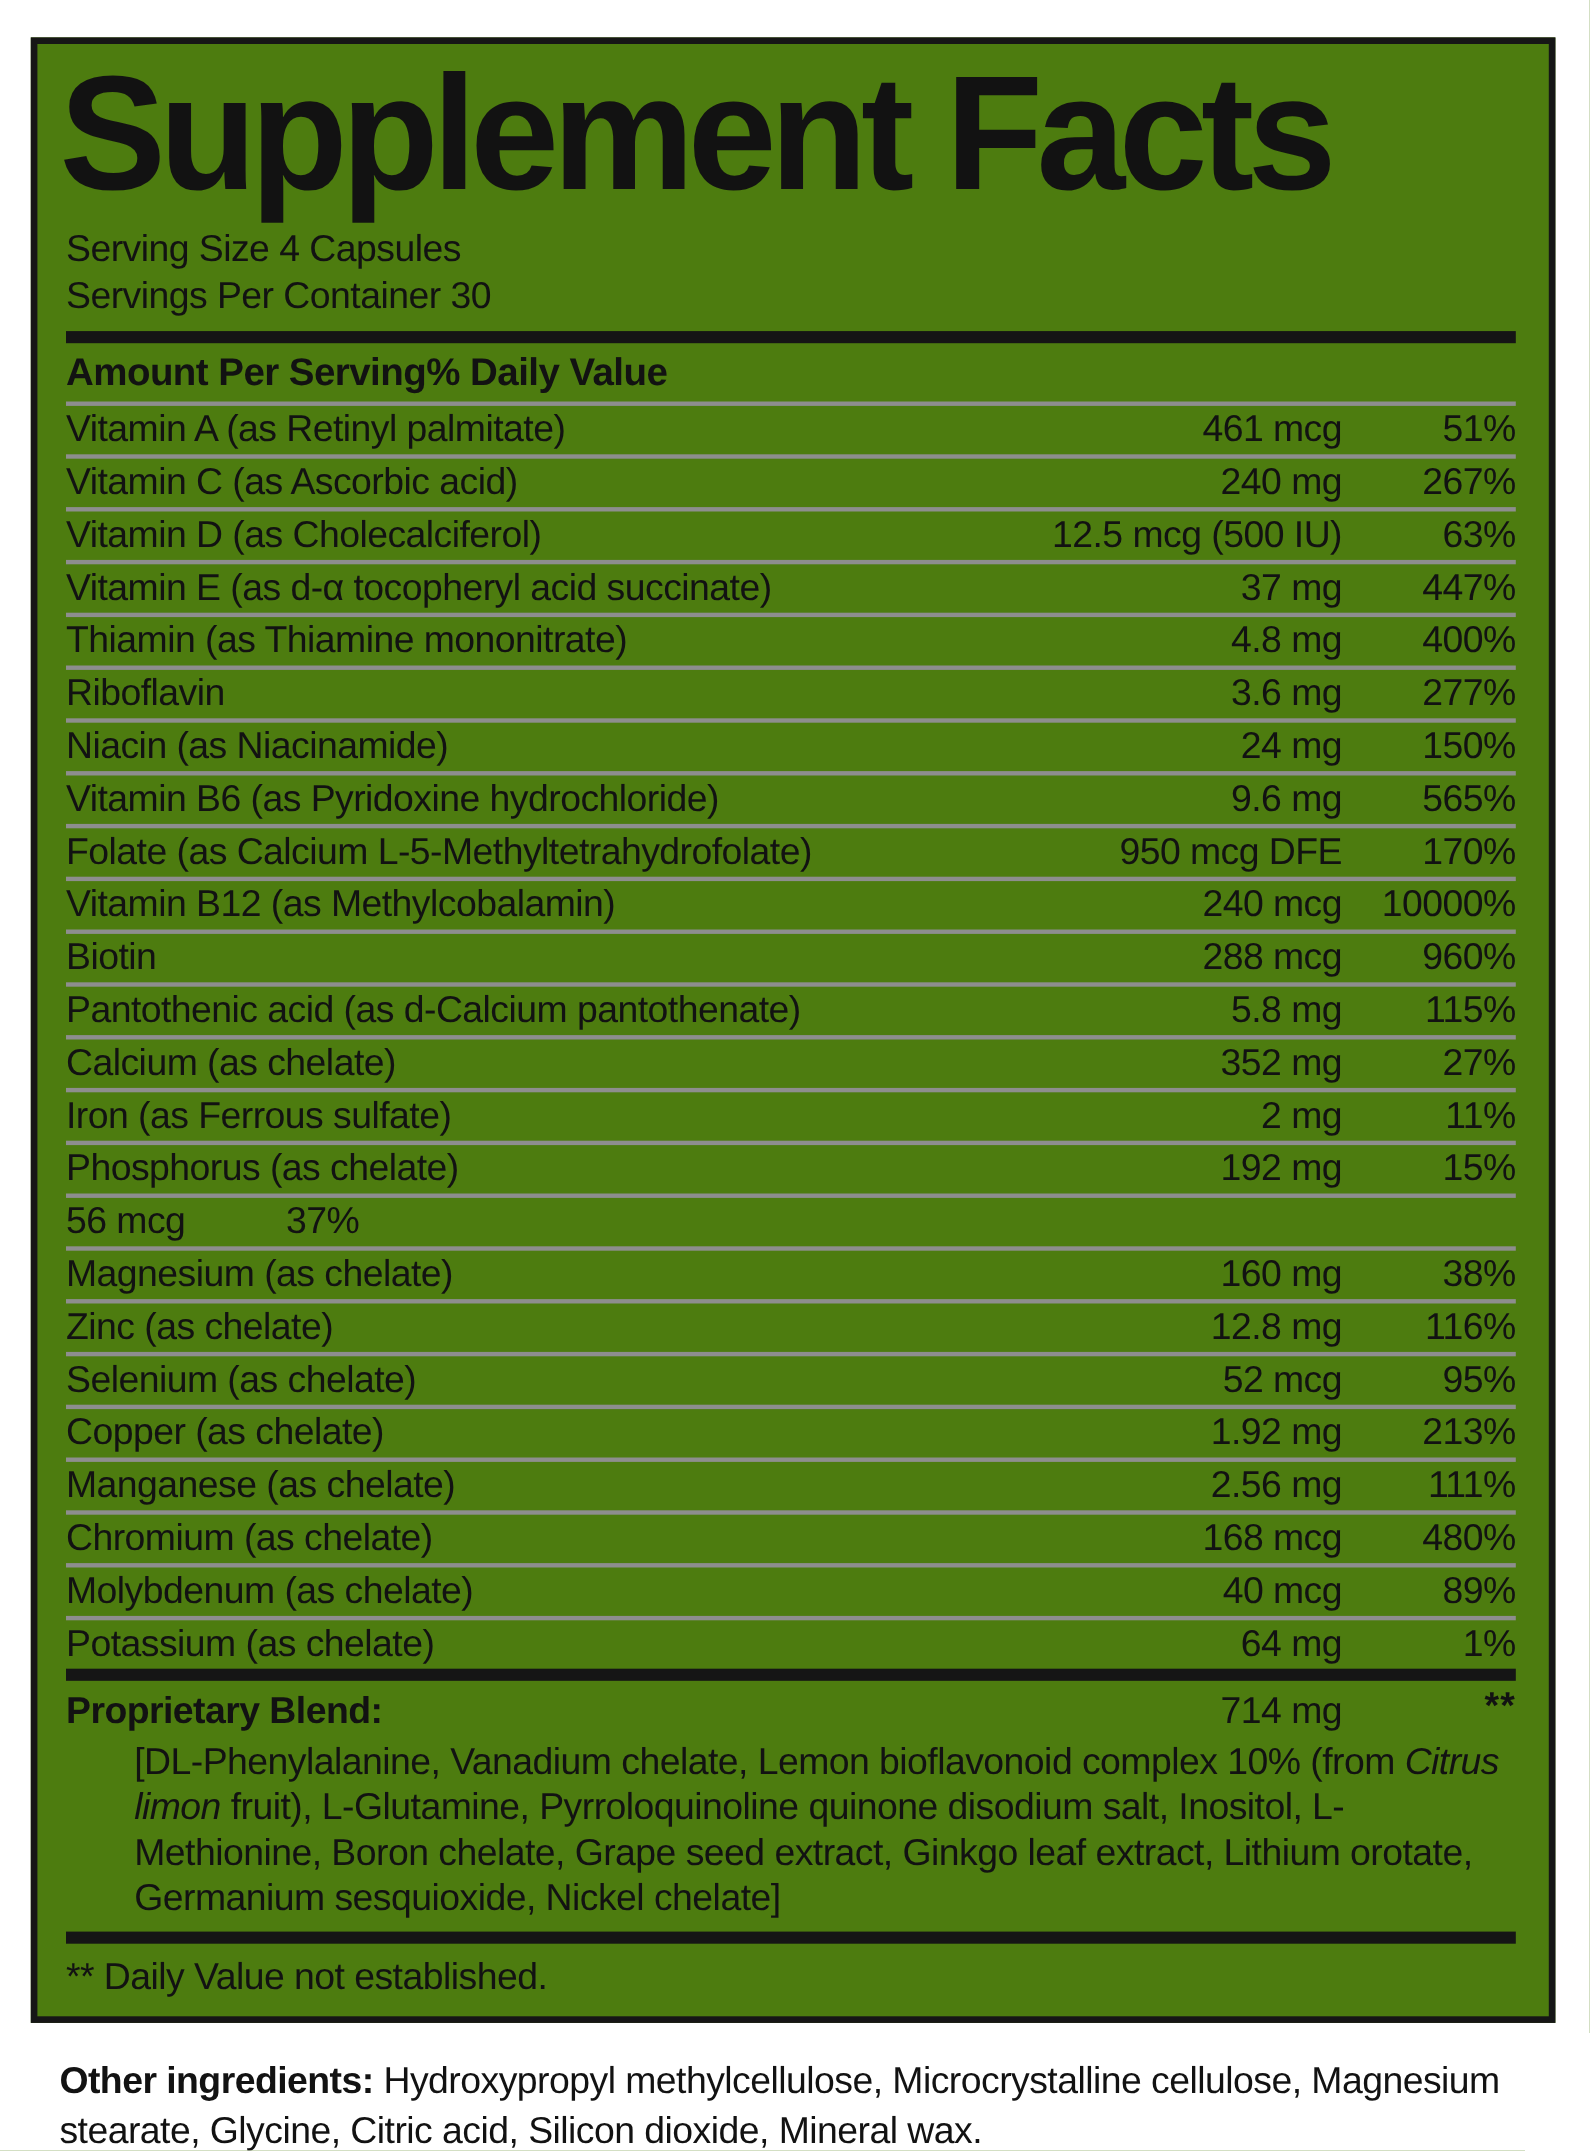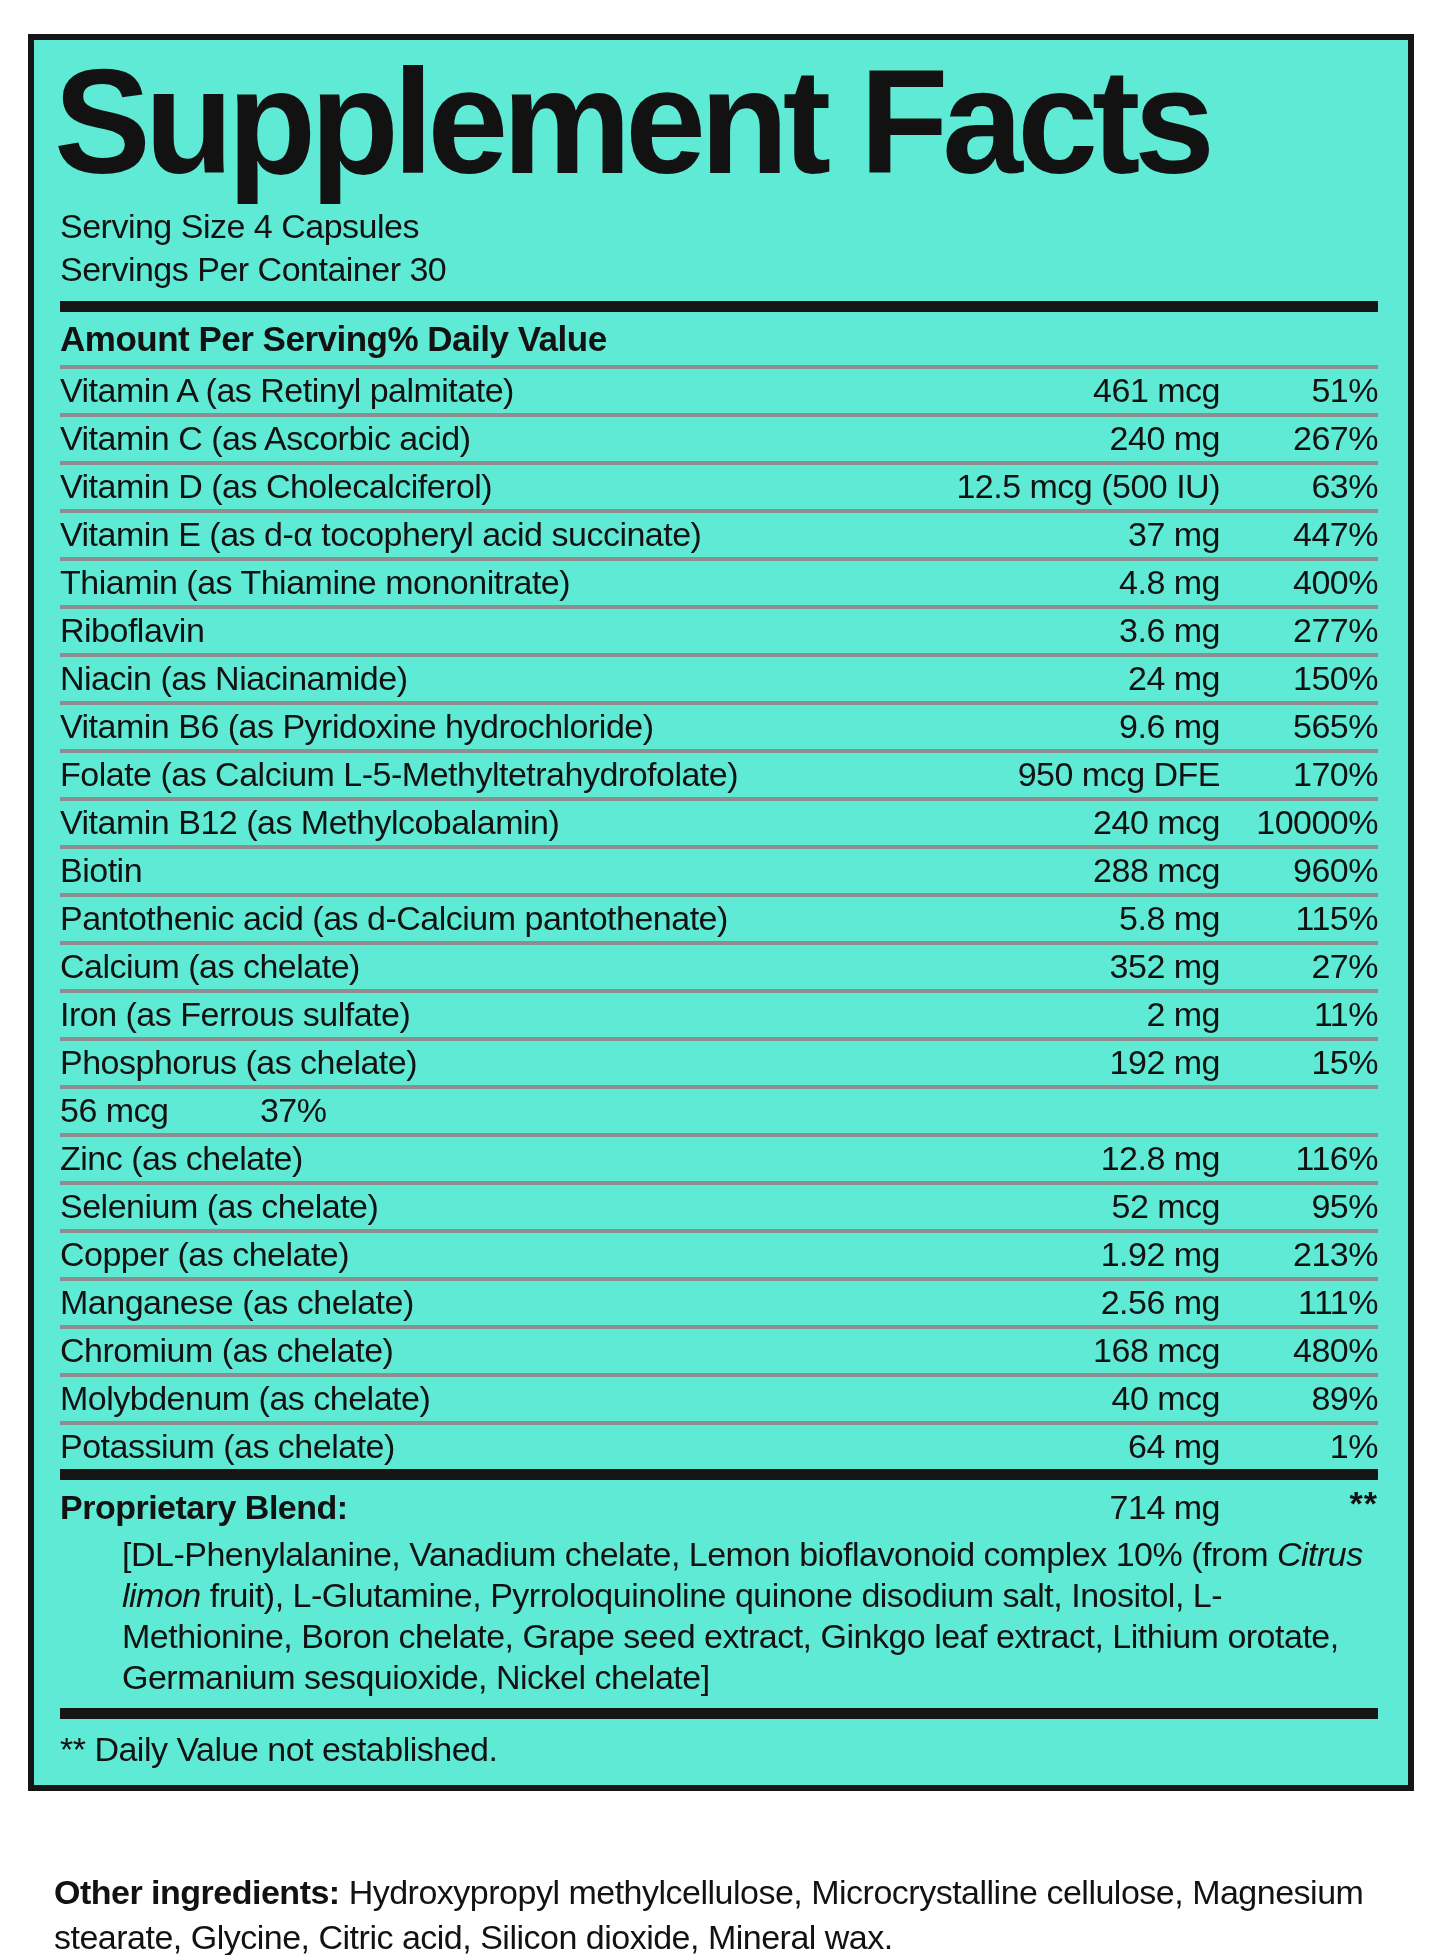--- a/index.html
+++ b/index.html
@@ -18,21 +18,21 @@
     height: 1955px;
     overflow: hidden;
   }
   .label-box {
     box-sizing: border-box;
     position: absolute;
     left: 28px;
     top: 34px;
     width: 1386px;
     border: 6px solid #161616;
-    background: #5eead4;
+    background: #4d7c0f;
     padding: 2px 30px 0 26px;
   }
   .title {
     font-weight: bold;
     font-size: 148px;
     line-height: 1.06;
     letter-spacing: -6px;
     white-space: nowrap;
     margin: 2px 0 2px -6px;
     transform: scaleX(0.98);
@@ -200,20 +200,25 @@
         <div class="row">
           <span class="name">Phosphorus (as chelate)</span>
           <span class="amt">192 mg</span>
           <span class="dv">15%</span>
         </div>
         <div class="row">
           <span class="amt">56 mcg</span>
           <span class="dv">37%</span>
         </div>
         <div class="row">
+          <span class="name">Magnesium (as chelate)</span>
+          <span class="amt">160 mg</span>
+          <span class="dv">38%</span>
+        </div>
+        <div class="row">
           <span class="name">Zinc (as chelate)</span>
           <span class="amt">12.8 mg</span>
           <span class="dv">116%</span>
         </div>
         <div class="row">
           <span class="name">Selenium (as chelate)</span>
           <span class="amt">52 mcg</span>
           <span class="dv">95%</span>
         </div>
         <div class="row">

